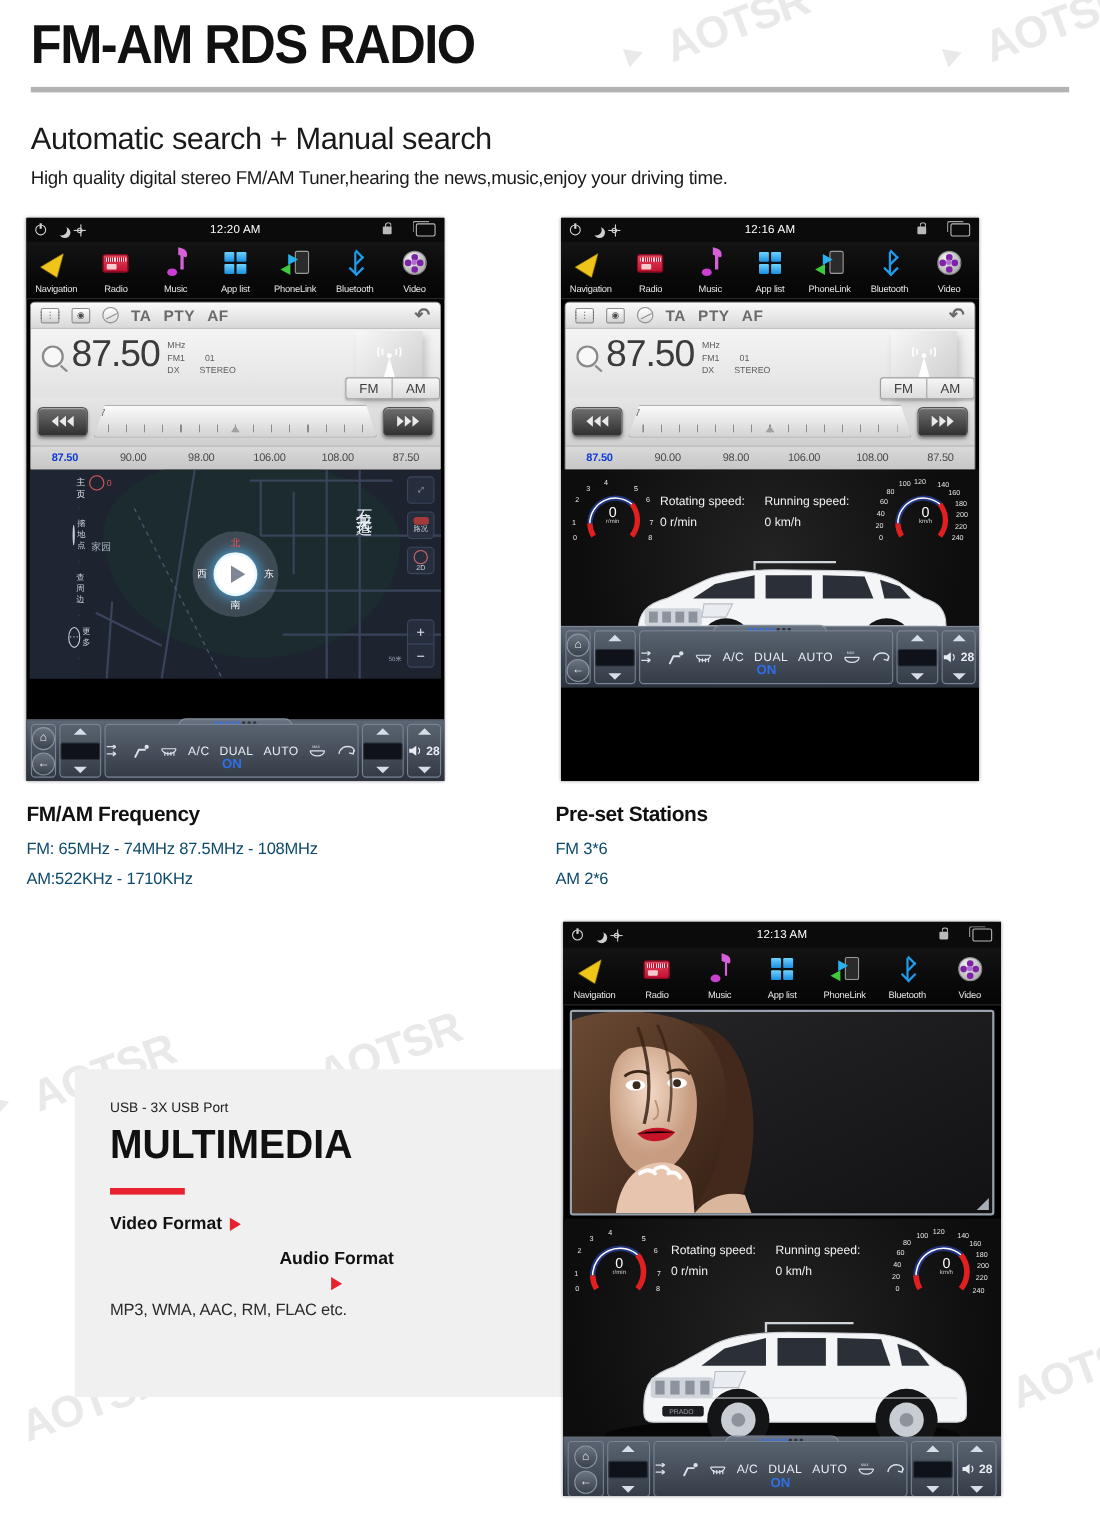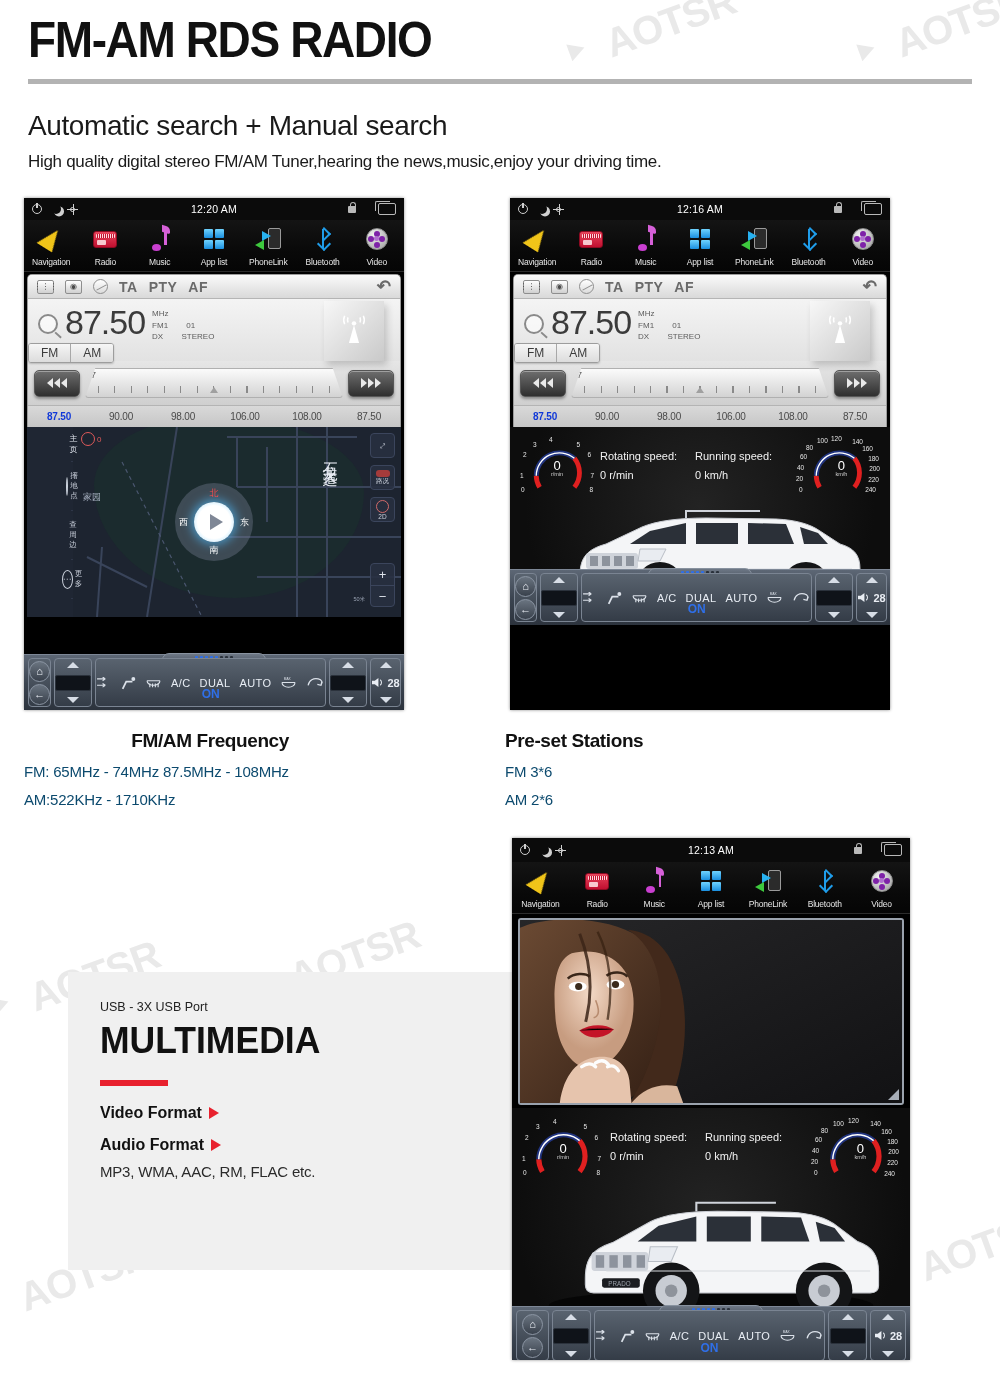--- a/index.html
+++ b/index.html
@@ -165,21 +165,21 @@
   .freq-big { font-size:34px;color:#3b3b3b;letter-spacing:-1px;line-height:1;font-weight:400;}
   .freq-meta { margin-top:3px; font-size:8px;color:#5c5c5c;line-height:1.45;}
   .freq-meta .r2 { margin-left:16px;}
   .tower {
     position:absolute; right:16px; top:2px; width:60px;height:60px;
     background:linear-gradient(135deg,#f7f7f7,#c9c9c9);
     display:flex;align-items:center;justify-content:center;
     box-shadow: 3px 4px 7px rgba(0,0,0,.18);
   }
   .tower svg { width:34px;height:34px;}
-  .band-row { position:absolute; left:0; right:0; bottom:-2px; display:flex; justify-content:flex-start;}
+  .band-row { position:absolute; left:0; right:0; bottom:-2px; display:flex; justify-content:flex-end;}
   .band-btns { display:flex; border:1px solid #9d9d9d;border-radius:3px;overflow:hidden;
      box-shadow:0 1px 2px rgba(0,0,0,.2); }
   .band-btn { padding:2px 12px;font-size:12px;color:#3b3b3b;
      background:linear-gradient(#f6f6f6,#dcdcdc);}
   .band-btn + .band-btn { border-left:1px solid #a8a8a8;}
 
   .tuner-row { height:44px; display:flex;align-items:center;gap:5px;padding:0 6px;
      background:linear-gradient(#e6e6e6,#cfcfcf);}
   .seek { width:46px;height:27px;border-radius:5px;
      background:linear-gradient(#6e6e6e,#2f2f2f);border:1px solid #575757;
@@ -293,37 +293,37 @@
      display:flex;align-items:center;justify-content:center;gap:2px;}
   .vent-strip i { width:3px;height:8px;background:#2f6fe8;border-radius:1px;}
   .vent-strip i.off { background:#2a313b;}
 
   
   .video-frame { margin:4px 6px 0; height:187px; border:2px solid #9aa2ad;
      border-radius:3px; overflow:hidden; position:relative; background:#1a1a1c;}
 
   
   .cap { position:absolute; z-index:10;}
-  .cap h3 { font-size:19px; color:#111; letter-spacing:-.4px;text-align:right; }
+  .cap h3 { font-size:19px; color:#111; letter-spacing:-.4px; }
   .cap p { font-size:15px; color:#0c4a6e; margin-top:11px; letter-spacing:-.2px;}
   #cap-left { left:24px; top:730px; }
   #cap-right { left:505px; top:730px; }
 
   
   .mm-panel {
     position:absolute; left:68px; top:972px; width:444px; height:298px;
     background:#f0f0f0; z-index:6; padding:28px 0 0 32px;
   }
   .mm-usb { font-size:12.5px; color:#222; }
   .mm-title { font-size:37px; font-weight:bold; color:#111; letter-spacing:0px;
      margin-top:6px; transform:scaleX(0.96); transform-origin:left center;}
   .mm-rule { width:68px;height:6px;background:#e8212e;margin-top:18px;}
   .mm-lbl { font-size:16px;font-weight:bold;color:#111;margin-top:18px;
      display:flex;align-items:center;gap:7px;}
-  .mm-lbl.second { margin-top:14px;}
+  .mm-lbl.second { margin-top:14px;flex-direction:column;}
   .mm-arrow { width:0;height:0;border-left:10px solid #e8212e;
      border-top:6px solid transparent;border-bottom:6px solid transparent;}
   .mm-val { font-size:15px;color:#2b2b2b;margin-top:9px;letter-spacing:-.2px;}
 </style>
 </head>
 <body>
 
 <div class="wm-layer">
   <div class="wm" style="left:566px;top:6px;">
       <span class="wmlogo"></span>

